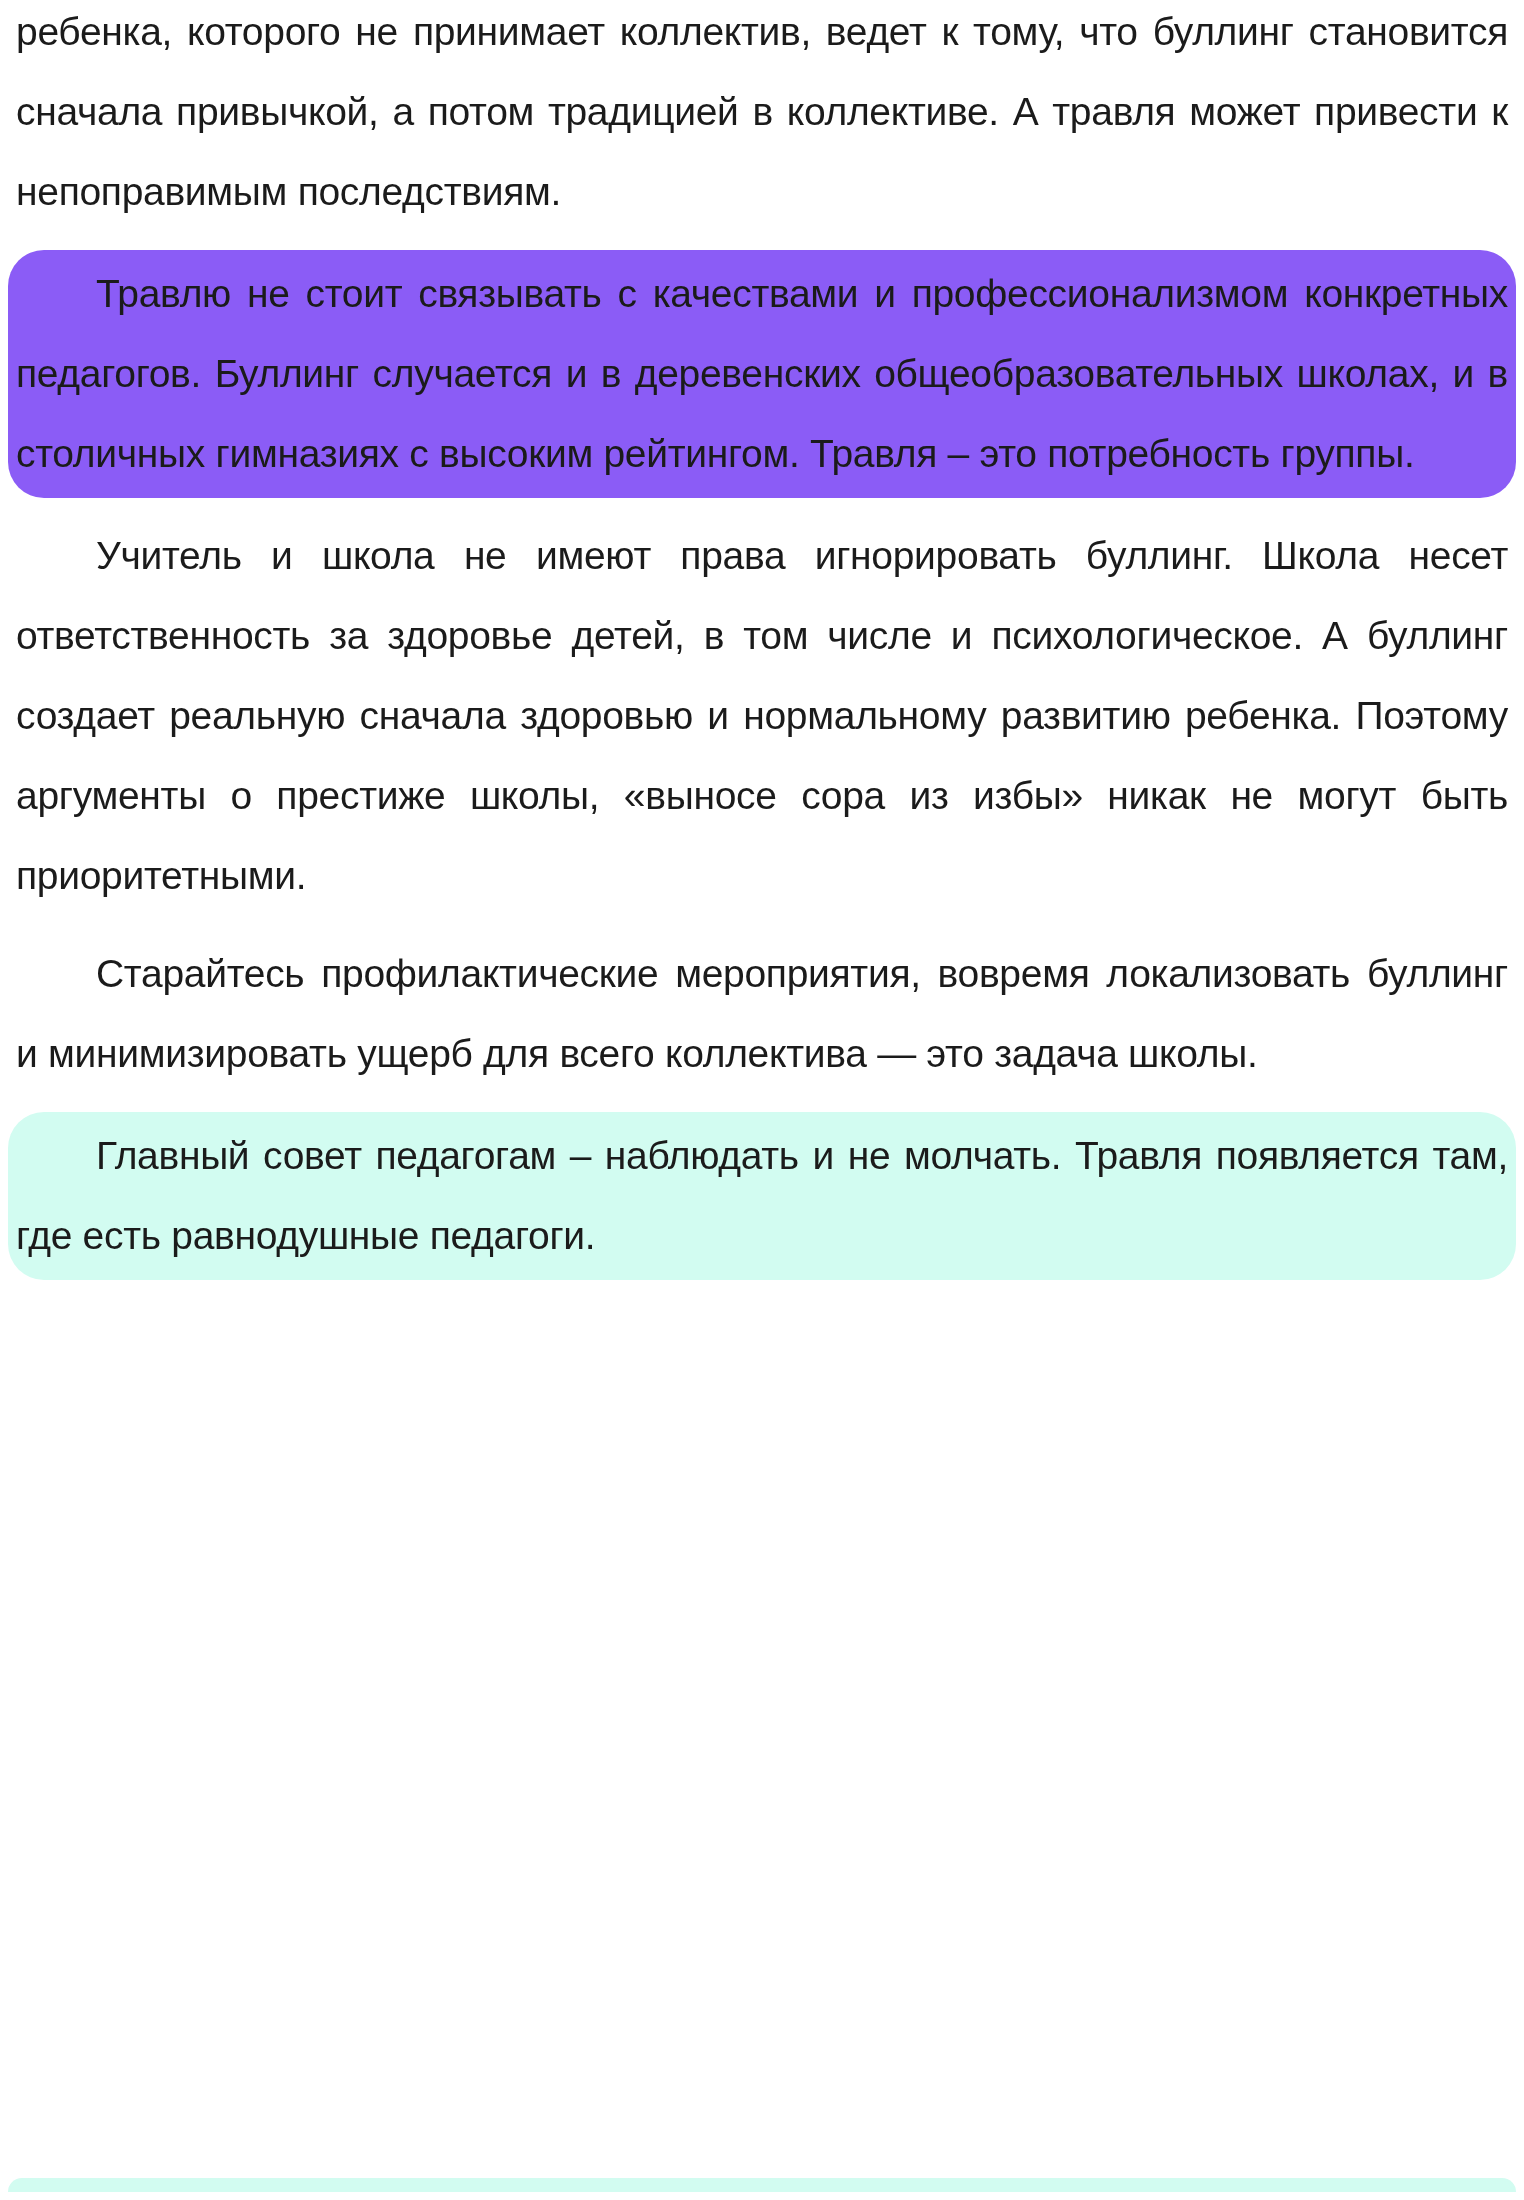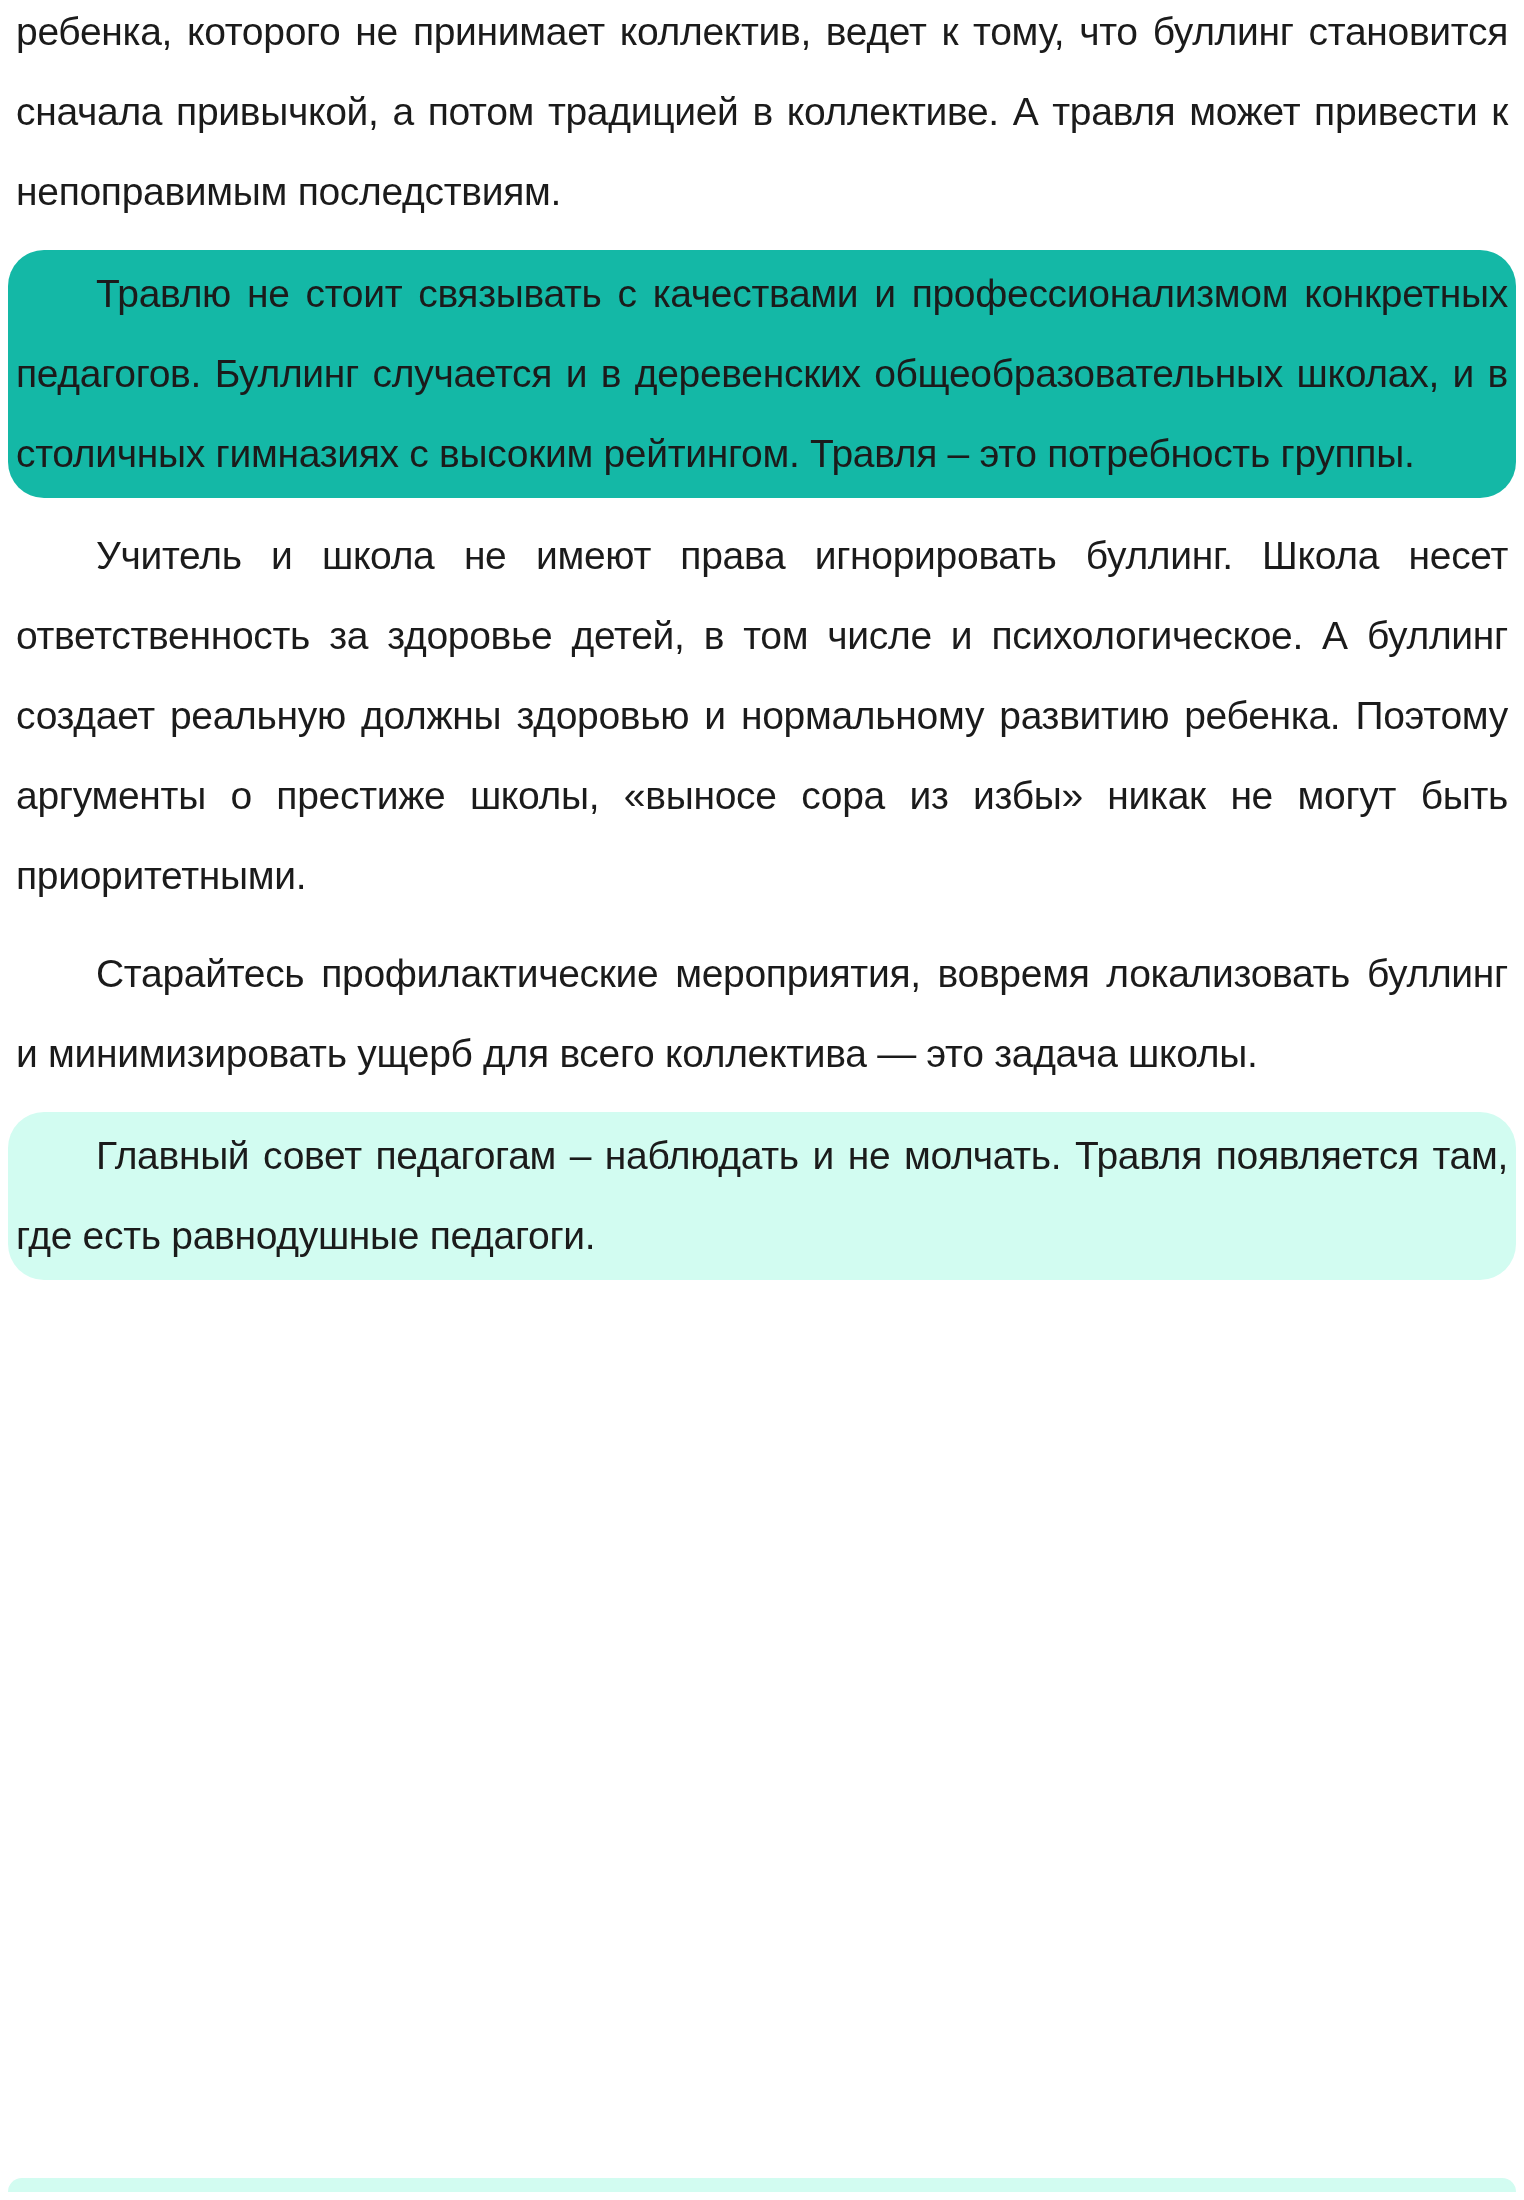--- a/index.html
+++ b/index.html
@@ -54,18 +54,18 @@
     background: #d2fcf1;
     border-radius: 28px 28px 0 0;
   }
 </style>
 </head>
 <body style="background: rgb(255, 255, 255);">
 
 <div id="document-page" style="color: rgb(27, 27, 27);">
 
   <p class="para">ребенка, которого не принимает коллектив, ведет к тому, что буллинг становится сначала привычкой, а потом традицией в коллективе. А травля может привести к непоправимым последствиям.</p>
-    <p class="para highlight indent" style="background: #14b8a6;">Травлю не стоит связывать с качествами и профессионализмом конкретных педагогов. Буллинг случается и в деревенских общеобразовательных школах, и в столичных гимназиях с высоким рейтингом. Травля – это потребность группы.</p>
-    <p class="para indent">Учитель и школа не имеют права игнорировать буллинг. Школа несет ответственность за здоровье детей, в том числе и психологическое. А буллинг создает реальную должны здоровью и нормальному развитию ребенка. Поэтому аргументы о престиже школы, «выносе сора из избы» никак не могут быть приоритетными.</p>
+    <p class="para highlight indent" style="background: #8b5cf6;">Травлю не стоит связывать с качествами и профессионализмом конкретных педагогов. Буллинг случается и в деревенских общеобразовательных школах, и в столичных гимназиях с высоким рейтингом. Травля – это потребность группы.</p>
+    <p class="para indent">Учитель и школа не имеют права игнорировать буллинг. Школа несет ответственность за здоровье детей, в том числе и психологическое. А буллинг создает реальную сначала здоровью и нормальному развитию ребенка. Поэтому аргументы о престиже школы, «выносе сора из избы» никак не могут быть приоритетными.</p>
     <p class="para indent">Старайтесь профилактические мероприятия, вовремя локализовать буллинг и минимизировать ущерб для всего коллектива — это задача школы.</p>
     <p class="para highlight indent" style="background: rgb(210, 252, 241);">Главный совет педагогам – наблюдать и не молчать. Травля появляется там, где есть равнодушные педагоги.</p>
     <div id="bottom-partial-highlight" style="background: rgb(210, 252, 241);"></div>
 </div>
 
 </body></html>

